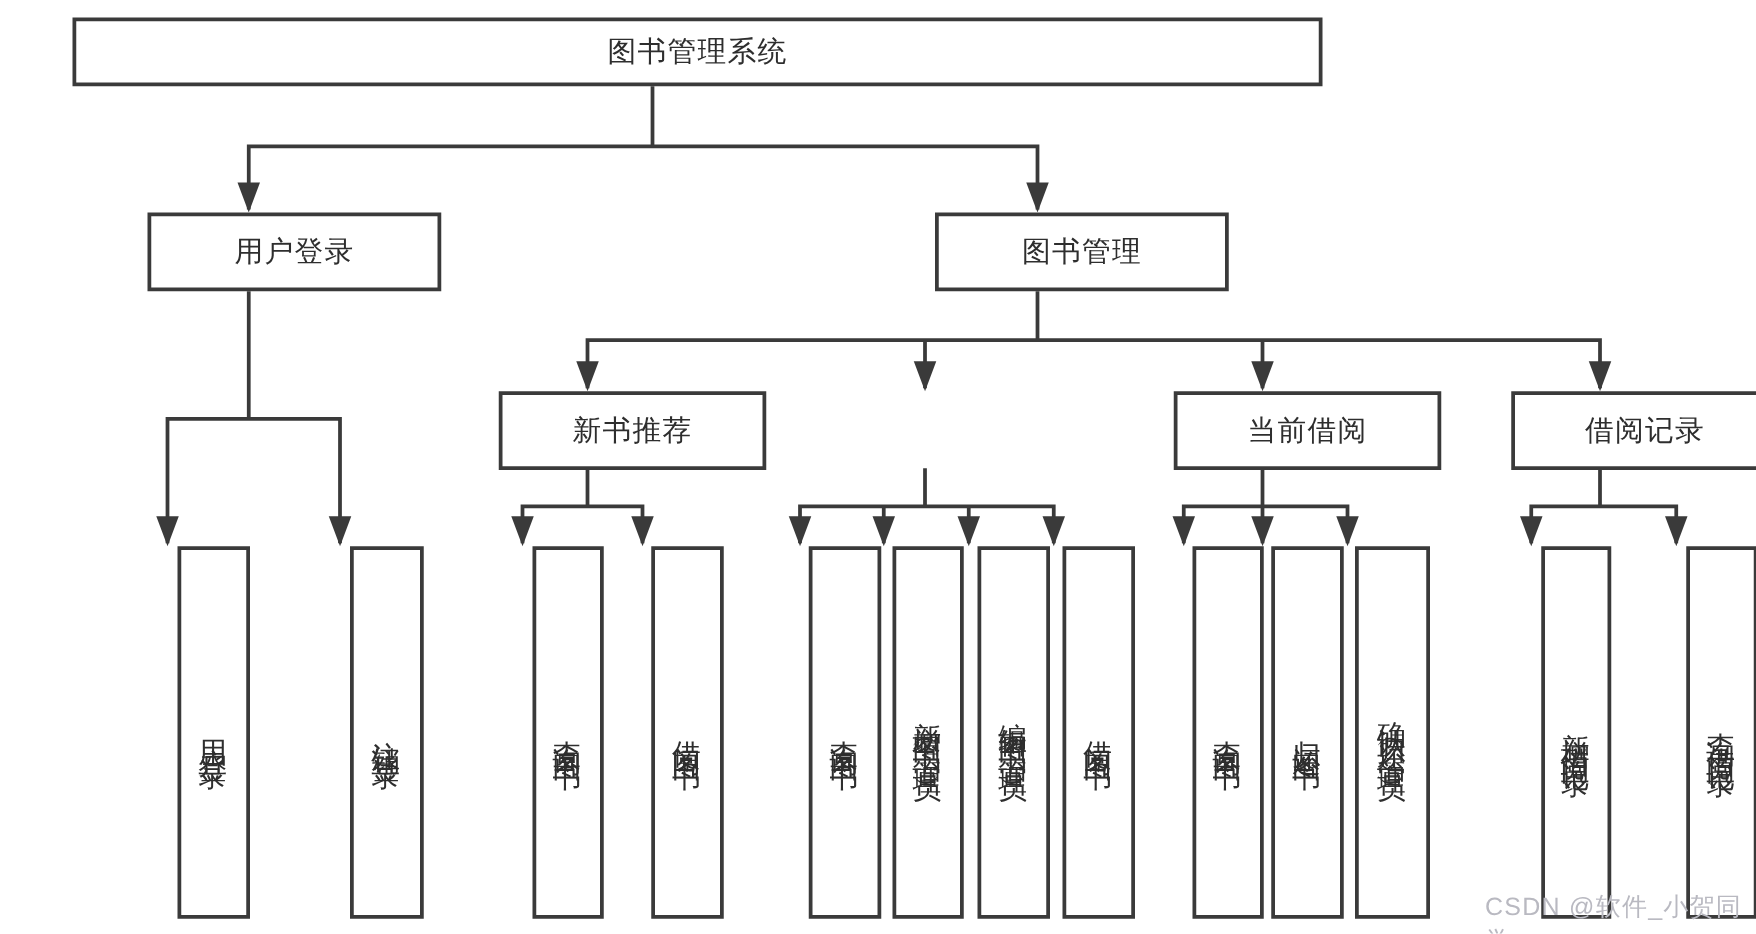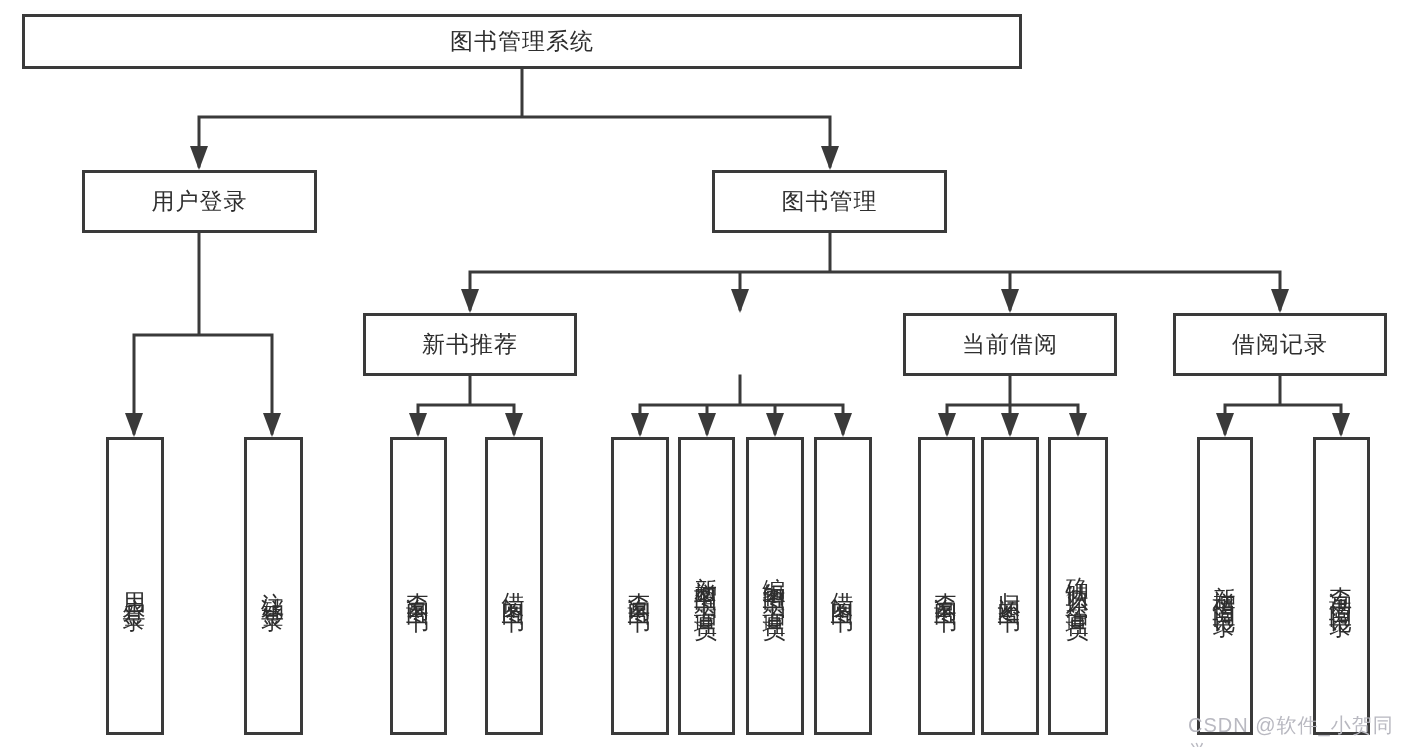--- a/index.html
+++ b/index.html
@@ -10,21 +10,21 @@
   #stage{
     position:relative; width:1405px; height:747px; background:var(--bg);
     font-family:"Liberation Sans","DejaVu Sans",sans-serif; color:var(--text);
     overflow:hidden;
   }
   #connectors{position:absolute;left:0;top:0;pointer-events:none;}
   .box{
     position:absolute; box-sizing:border-box; background:#fff;
     border:3px solid var(--border);
     display:flex; align-items:center; justify-content:center;
-    font-size:23px; color:var(--text); white-space:nowrap;
+    font-size:23px; color:var(--text); white-space:nowrap;margin-left:36px;
   }
   .box.h{letter-spacing:1px;}
   .box.v{
     writing-mode:vertical-rl; text-orientation:mixed;
     letter-spacing:6px; font-size:23px; white-space:normal;
   }
   #watermark{
     position:absolute; left:1188px; top:712px; font-size:20px;
     color:var(--watermark); letter-spacing:1px; z-index:5;
   }

